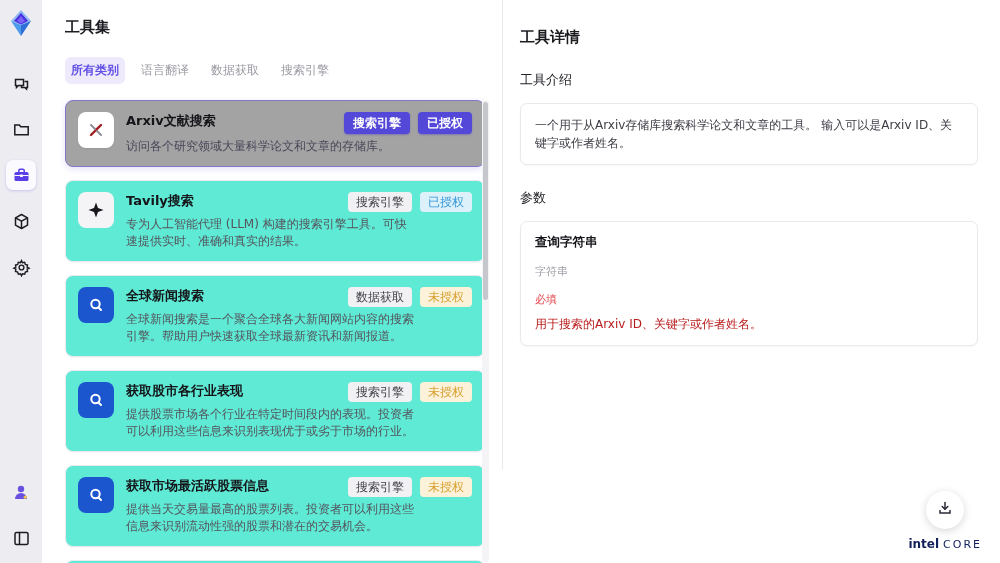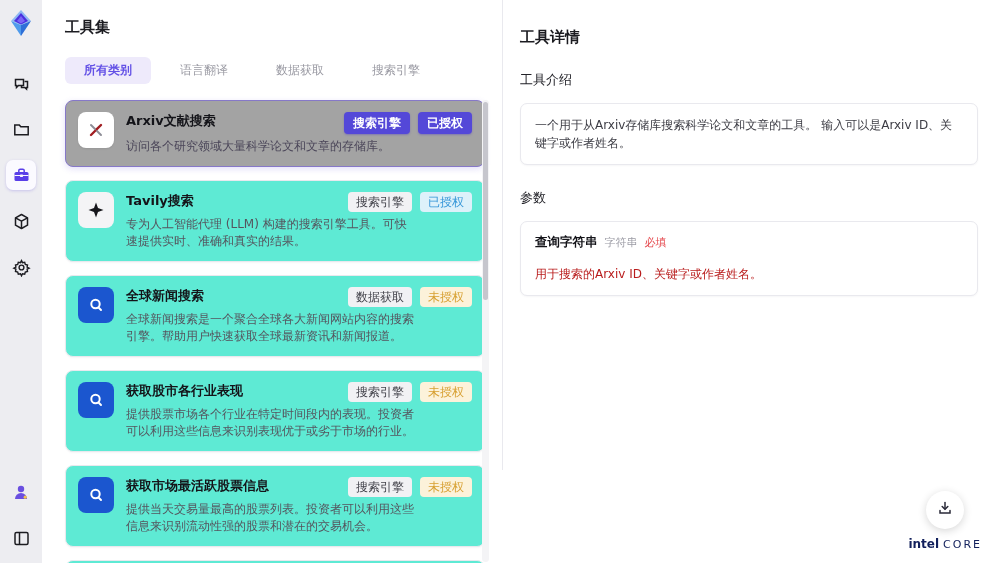--- a/index.html
+++ b/index.html
@@ -11,21 +11,21 @@
   .rail .logo { width:30px; height:30px; margin-bottom:30px; }
   .rail-item { width:30px; height:30px; border-radius:7px; display:flex; align-items:center; justify-content:center; margin-bottom:16px; cursor:pointer; }
   .rail-item.active { background:#fbfaff; box-shadow:0 1px 3px rgba(90,70,220,.25); }
   .rail-spacer { flex:1; }
   .rail svg { display:block; }
 
   
   .list-panel { position:absolute; left:42px; top:0; width:461px; height:470px; background:#fff; border-right:1px solid #e9e9ee; padding:18px 0 0 23px; }
   .panel-title { font-size:15px; font-weight:bold; color:#1c1c21; margin-bottom:20px; }
   .tabs { display:flex; gap:10px; margin-bottom:16px; }
-  .tab { font-size:12px; color:#9a9aa3; padding:5px 19px; border-radius:6px; cursor:pointer; white-space:nowrap; }
+  .tab { font-size:12px; color:#9a9aa3; padding:5px 6px; border-radius:6px; cursor:pointer; white-space:nowrap; }
   .tab.active { background:#eeeafb; color:#6351e6; font-weight:bold; }
 
   .cards { position:relative; width:420px; display:flex; flex-direction:column; gap:13px; }
   .card { background:#5eead4; border:1px solid #e9e9ee; border-radius:8px; padding:11px 12px; display:flex; gap:12px; box-shadow:0 1px 2px rgba(20,20,40,.04); }
   .card.selected { background:#a3a3a3; border:1.5px solid #8678c8; box-shadow:0 2px 6px rgba(100,80,220,.18); }
   .tool-icon { width:36px; height:36px; border-radius:8px; flex:0 0 36px; display:flex; align-items:center; justify-content:center; background:#f4f4f6; }
   .tool-icon.white { background:#fff; box-shadow:0 1px 2px rgba(0,0,0,.08); }
   .tool-icon.blue { background:#1b56cf; }
   .card-main { flex:1; min-width:0; }
   .card-top { display:flex; align-items:flex-start; }
@@ -42,21 +42,21 @@
   
   .scrollbar { position:absolute; right:-4px; top:0; width:7px; height:462px; background:#f4f4f6; border-radius:4px; }
   .scroll-thumb { position:absolute; top:2px; left:1px; width:5px; height:198px; background:#c6c6cd; border-radius:3px; }
 
   
   .detail-panel { position:absolute; left:503px; top:0; width:497px; height:563px; background:#fff; padding:28px 22px 0 17px; }
   .detail-title { font-size:15px; font-weight:bold; color:#1c1c21; margin-bottom:24px; }
   .section-head { font-size:13px; font-weight:normal; color:#222228; margin-bottom:14px; }
   .detail-card { background:#fff; border:1px solid #e9e9ee; border-radius:7px; padding:12px 14px; margin-bottom:24px; box-shadow:0 1px 2px rgba(20,20,40,.04); }
   .intro-text { font-size:12px; color:#3c3c44; line-height:18px; }
-  .param-line { display:flex; align-items:baseline; gap:7px; margin-bottom:15px; }
+  .param-line { display:flex; align-items:baseline; gap:13px; margin-bottom:9px;flex-direction:column; }
   .param-name { font-size:12.5px; font-weight:bold; color:#141419; }
   .param-type { font-size:11px; color:#9b9ba4; }
   .param-req { font-size:11px; color:#e5484d; }
   .param-desc { font-size:12px; color:#b91c1c; line-height:17px; }
 
   
   .corner { position:absolute; right:18px; bottom:12px; display:flex; flex-direction:column; align-items:center; }
   .dl-btn { width:38px; height:38px; border-radius:50%; background:#fff; box-shadow:0 2px 8px rgba(0,0,0,.16); display:flex; align-items:center; justify-content:center; cursor:pointer; margin-bottom:8px; }
   .intel { display:flex; align-items:baseline; gap:4px; color:#12205c;text-align:center; }
   .intel .i { font-size:12px; font-weight:bold; letter-spacing:0; }

